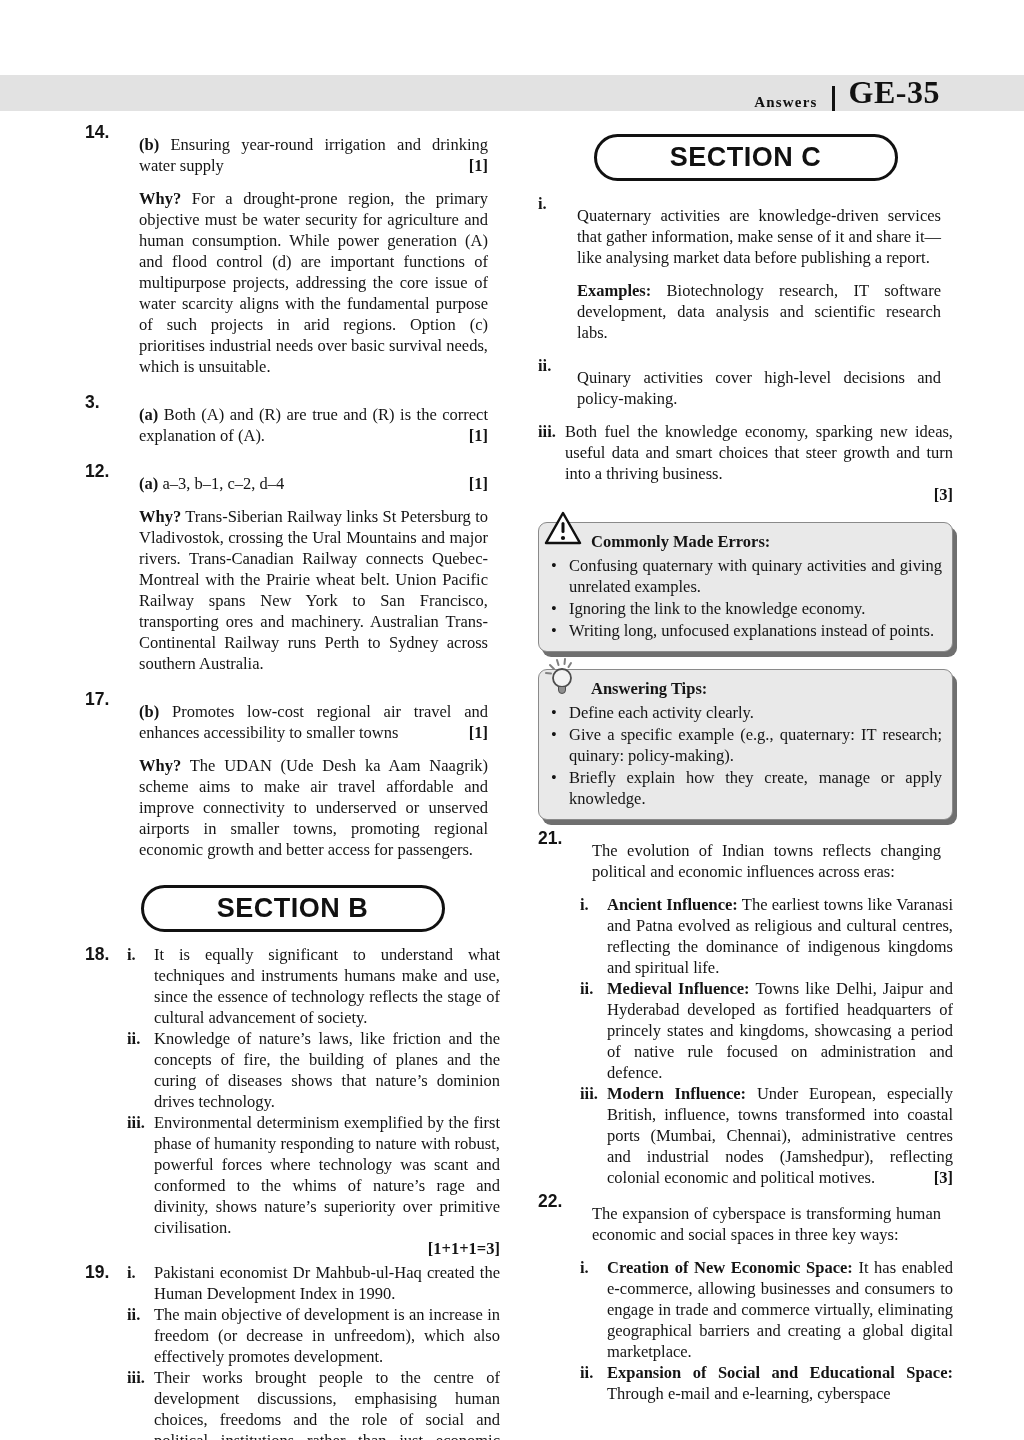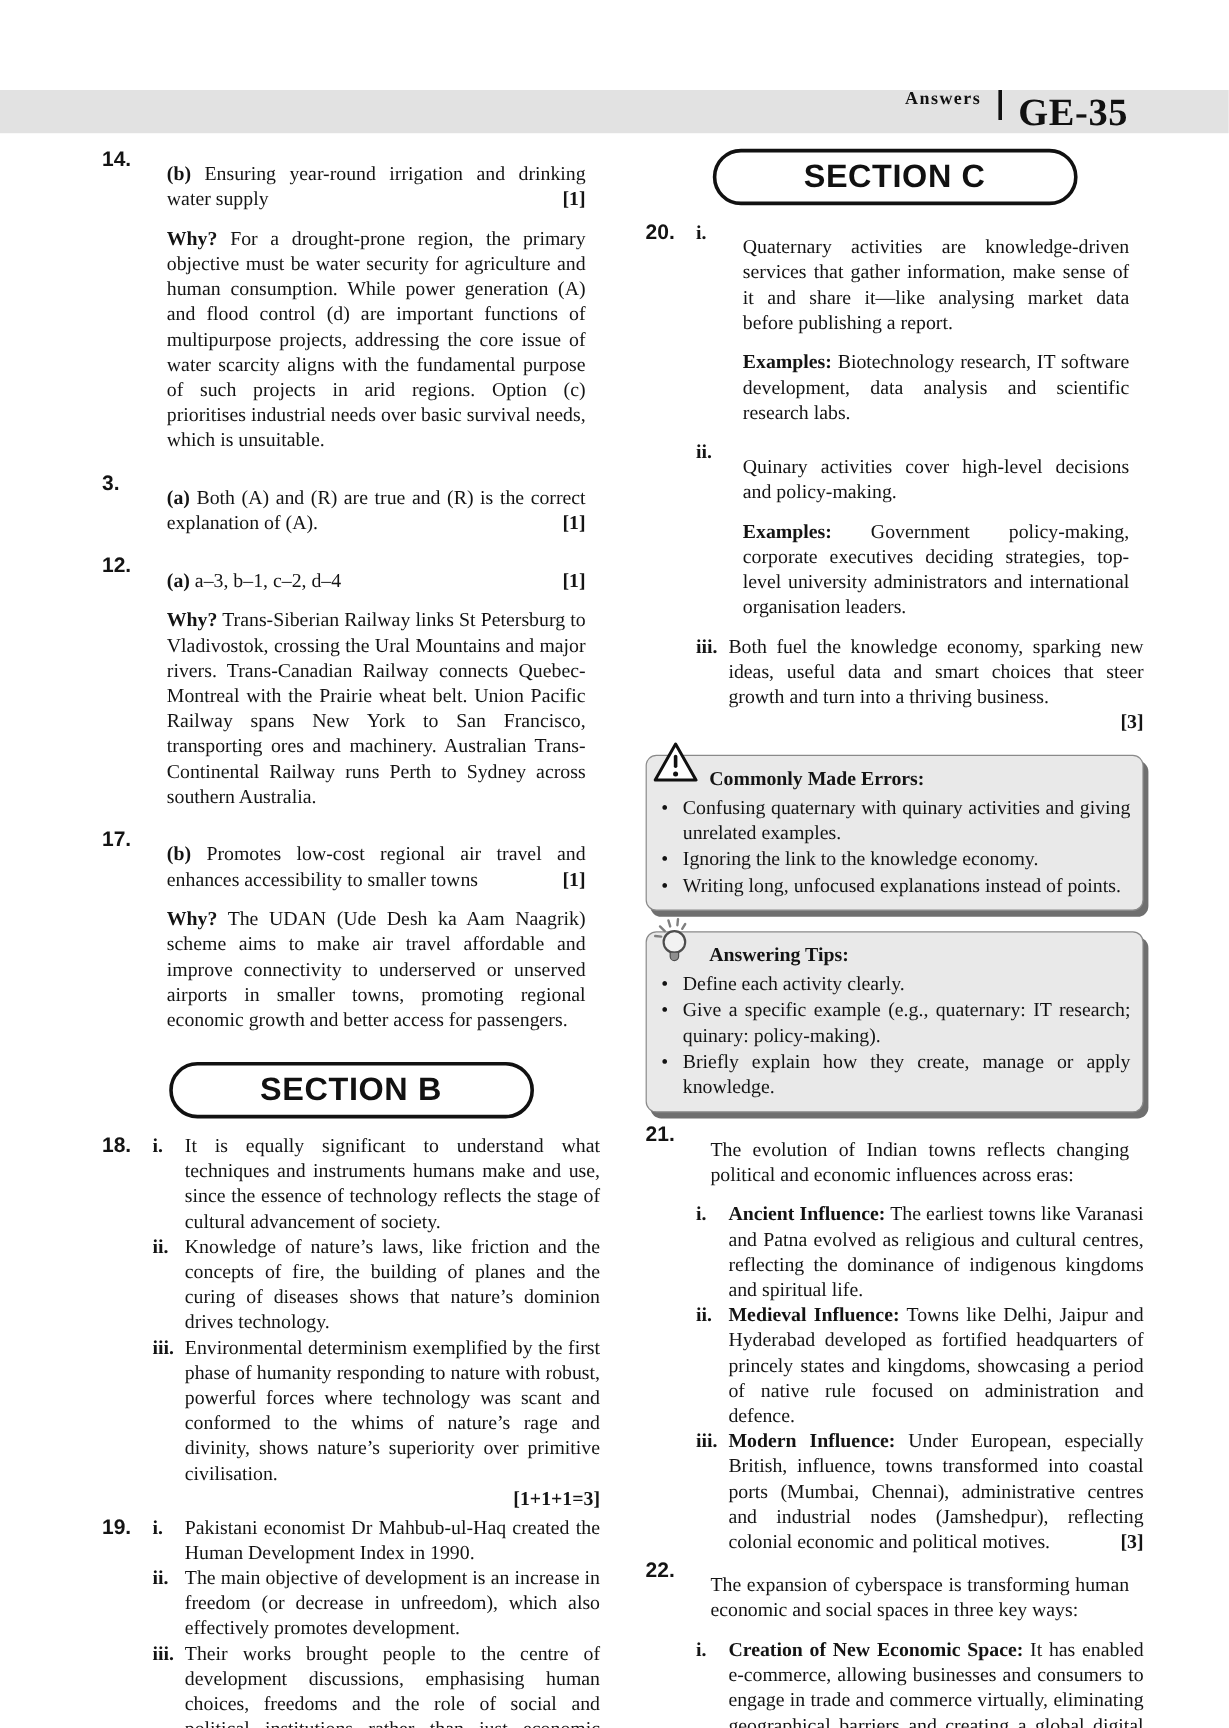--- a/index.html
+++ b/index.html
@@ -2,21 +2,21 @@
 <html><head>
 <meta charset="utf-8">
 <style>
   html,body{margin:0;padding:0;}
   body{
     width:1024px;height:1440px;overflow:hidden;background:#ffffff;
     font-family:"Liberation Serif",serif;font-size:16.5px;color:#141414;
   }
   .topbar{
     margin-top:75px;height:36px;background:#e2e2e2;
-    display:flex;align-items:flex-start;justify-content:flex-end;
+    display:flex;align-items:flex-end;justify-content:flex-end;
     padding-right:84px;box-sizing:border-box;
   }
   .topbar .answers{font-weight:bold;font-size:15px;letter-spacing:1.2px;color:#111;}
   .topbar .vbar{width:3px;height:25px;background:#111;margin:0 14px;}
   .topbar .code{font-weight:bold;font-size:32px;letter-spacing:0.5px;color:#111;}
   .content{display:flex;gap:38px;padding:11px 84px 0 85px;box-sizing:border-box;}
   .col{width:415px;flex-shrink:0;}
   .q{display:flex;margin-bottom:3px;}
   .qnum{width:42px;flex-shrink:0;font-family:"Liberation Sans",sans-serif;font-weight:bold;font-size:17.5px;line-height:21px;}
   .qbody{flex:1;min-width:0;}
@@ -122,37 +122,35 @@
           <div class="slabel">iii.</div>
           <div class="stext"><span>Their works brought people to the centre of development discussions, emphasising human choices, freedoms and the role of social and political institutions rather than just economic growth.</span><span class="mark-abs">[1+1+1=3]</span></div>
         </div>
       </div>
     </div>
 
   </div>
 
   <div class="col">
 
-    <div class="pill" style="margin-top:2px;">SECTION C</div>
-
-    <div class="q">
-      <div class="qnum">20.</div>
+    <div class="pill" style="margin-top:12px;">SECTION C</div>
+
+    <div class="q">
       <div class="qbody">
         <div class="sub">
           <div class="slabel">i.</div>
           <div class="stext">
             <p class="para">Quaternary activities are knowledge-driven services that gather information, make sense of it and share it—like analysing market data before publishing a report.</p>
             <p class="para"><span class="b">Examples:</span> <span>Biotechnology research, IT software development, data analysis and scientific research labs.</span></p>
           </div>
         </div>
         <div class="sub">
           <div class="slabel">ii.</div>
           <div class="stext">
             <p class="para">Quinary activities cover high-level decisions and policy-making.</p>
-            <p class="para"><span class="b">Examples:</span> <span>Government policy-making, corporate executives deciding strategies, top-level university administrators and international organisation leaders.</span></p>
           </div>
         </div>
         <div class="sub">
           <div class="slabel">iii.</div>
           <div class="stext">Both fuel the knowledge economy, sparking new ideas, useful data and smart choices that steer growth and turn into a thriving business.</div>
         </div>
         <div class="mark-line">[3]</div>
       </div>
     </div>
 

